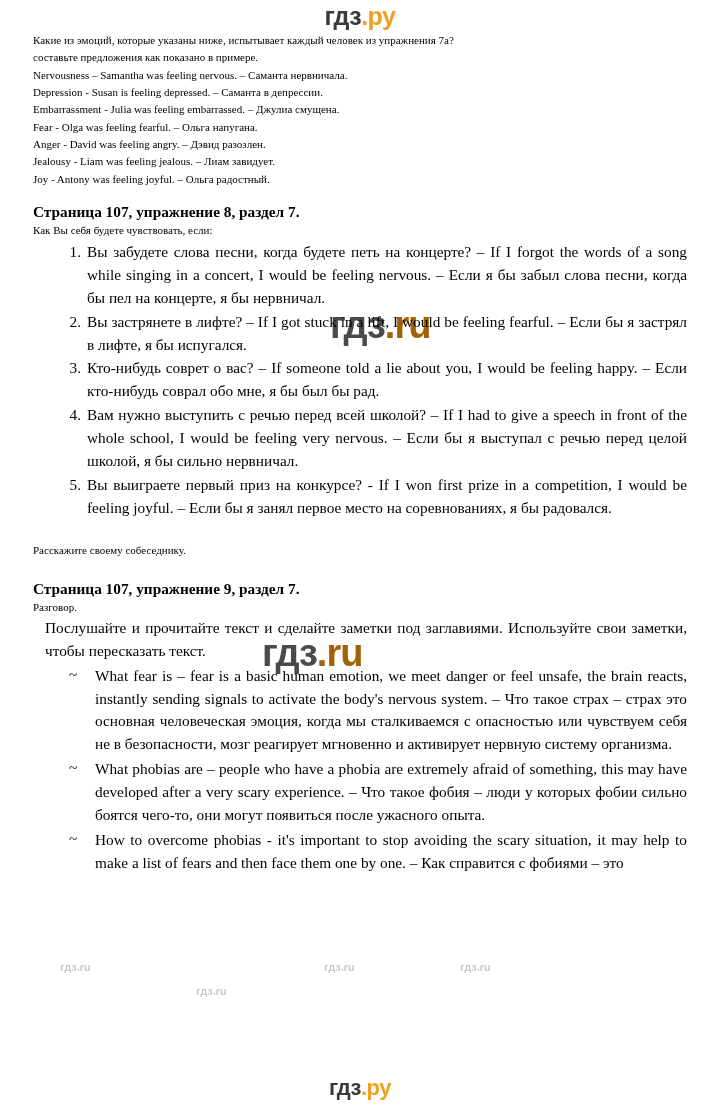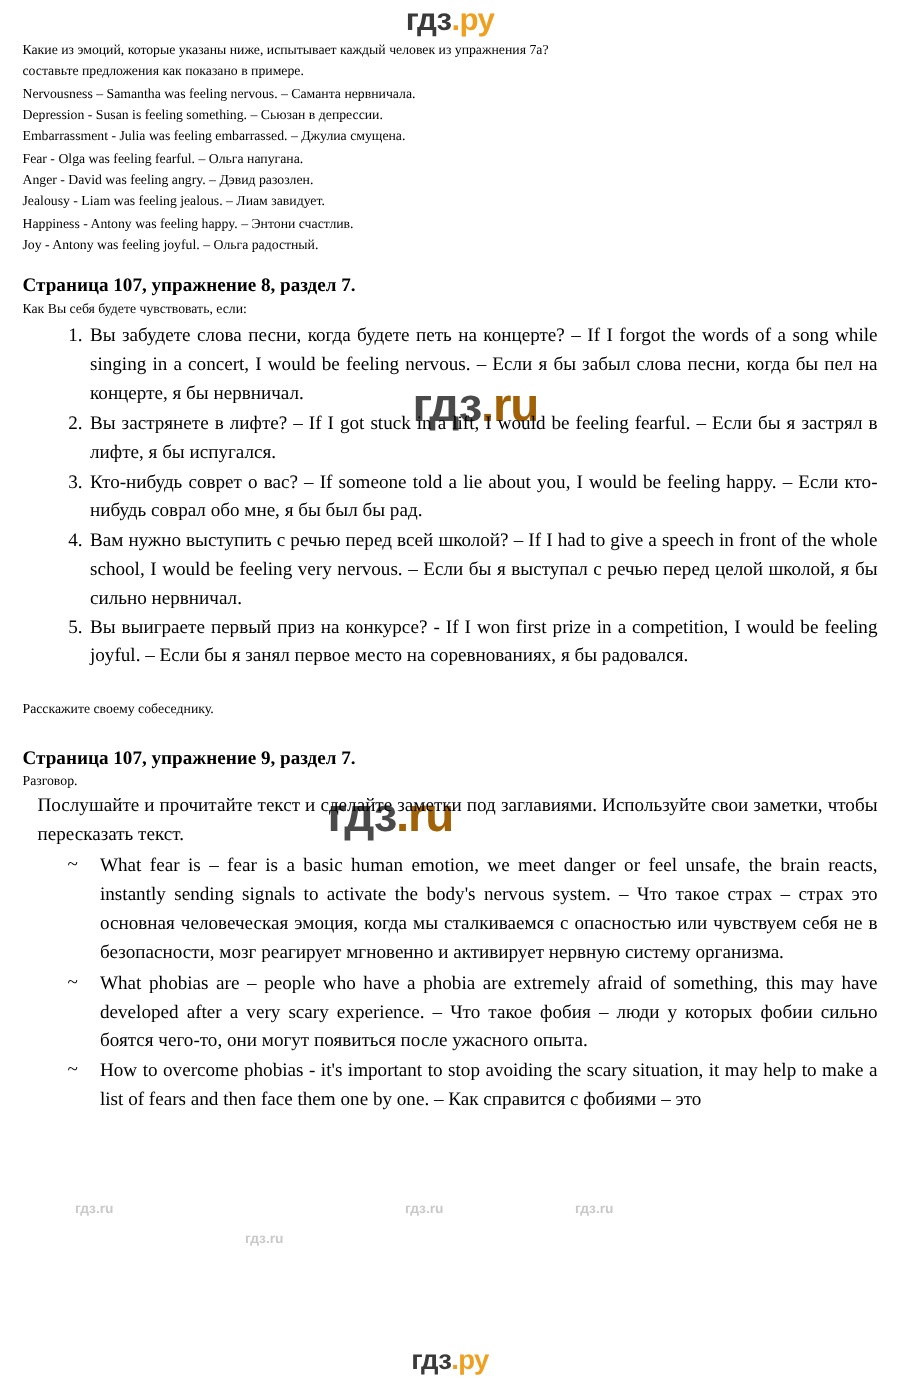--- a/index.html
+++ b/index.html
@@ -13,21 +13,21 @@
     font-family: "Liberation Serif", serif;
     color: #000000;
     position: relative;
     overflow: hidden;
   }
   .page {
     position: relative;
     width: 720px;
     height: 1109px;
     box-sizing: border-box;
-    padding: 0 18px;
+    padding: 0 33px;
   }
   .top-logo {
     text-align: center;
     padding-top: 2px;
     height: 30px;
   }
   .logo-text {
     font-family: "Liberation Sans", sans-serif;
     font-weight: bold;
     font-size: 25px;
@@ -158,26 +158,25 @@
   <div class="wm wm-small wm-b2">гдз.ru</div>
   <div class="wm wm-small wm-b3">гдз.ru</div>
   <div class="wm wm-small wm-b4">гдз.ru</div>
 
   <div class="content">
 
     <p class="line">Какие из эмоций, которые указаны ниже, испытывает каждый человек из упражнения 7а?</p>
     <p class="line">составьте предложения как показано в примере.</p>
 
     <p class="line">Nervousness – Samantha was feeling nervous. – Саманта нервничала.</p>
-    <p class="line">Depression - Susan is feeling something. – Сьюзан в депрессии.</p>
+    <p class="line">Depression - Susan is feeling depressed. – Саманта в депрессии.</p>
     <p class="line">Embarrassment - Julia was feeling embarrassed. – Джулиа смущена.</p>
     <p class="line">Fear - Olga was feeling fearful. – Ольга напугана.</p>
     <p class="line">Anger - David was feeling angry. – Дэвид разозлен.</p>
     <p class="line">Jealousy - Liam was feeling jealous. – Лиам завидует.</p>
-    <p class="line">Happiness - Antony was feeling happy. – Энтони счастлив.</p>
     <p class="line">Joy - Antony was feeling joyful. – Ольга радостный.</p>
 
     <div class="spacer-md"></div>
 
     <p class="heading">Страница 107, упражнение 8, раздел 7.</p>
     <p class="line">Как Вы себя будете чувствовать, если:</p>
 
     <ol class="numlist">
       <li>
         <span class="num">1.</span>

